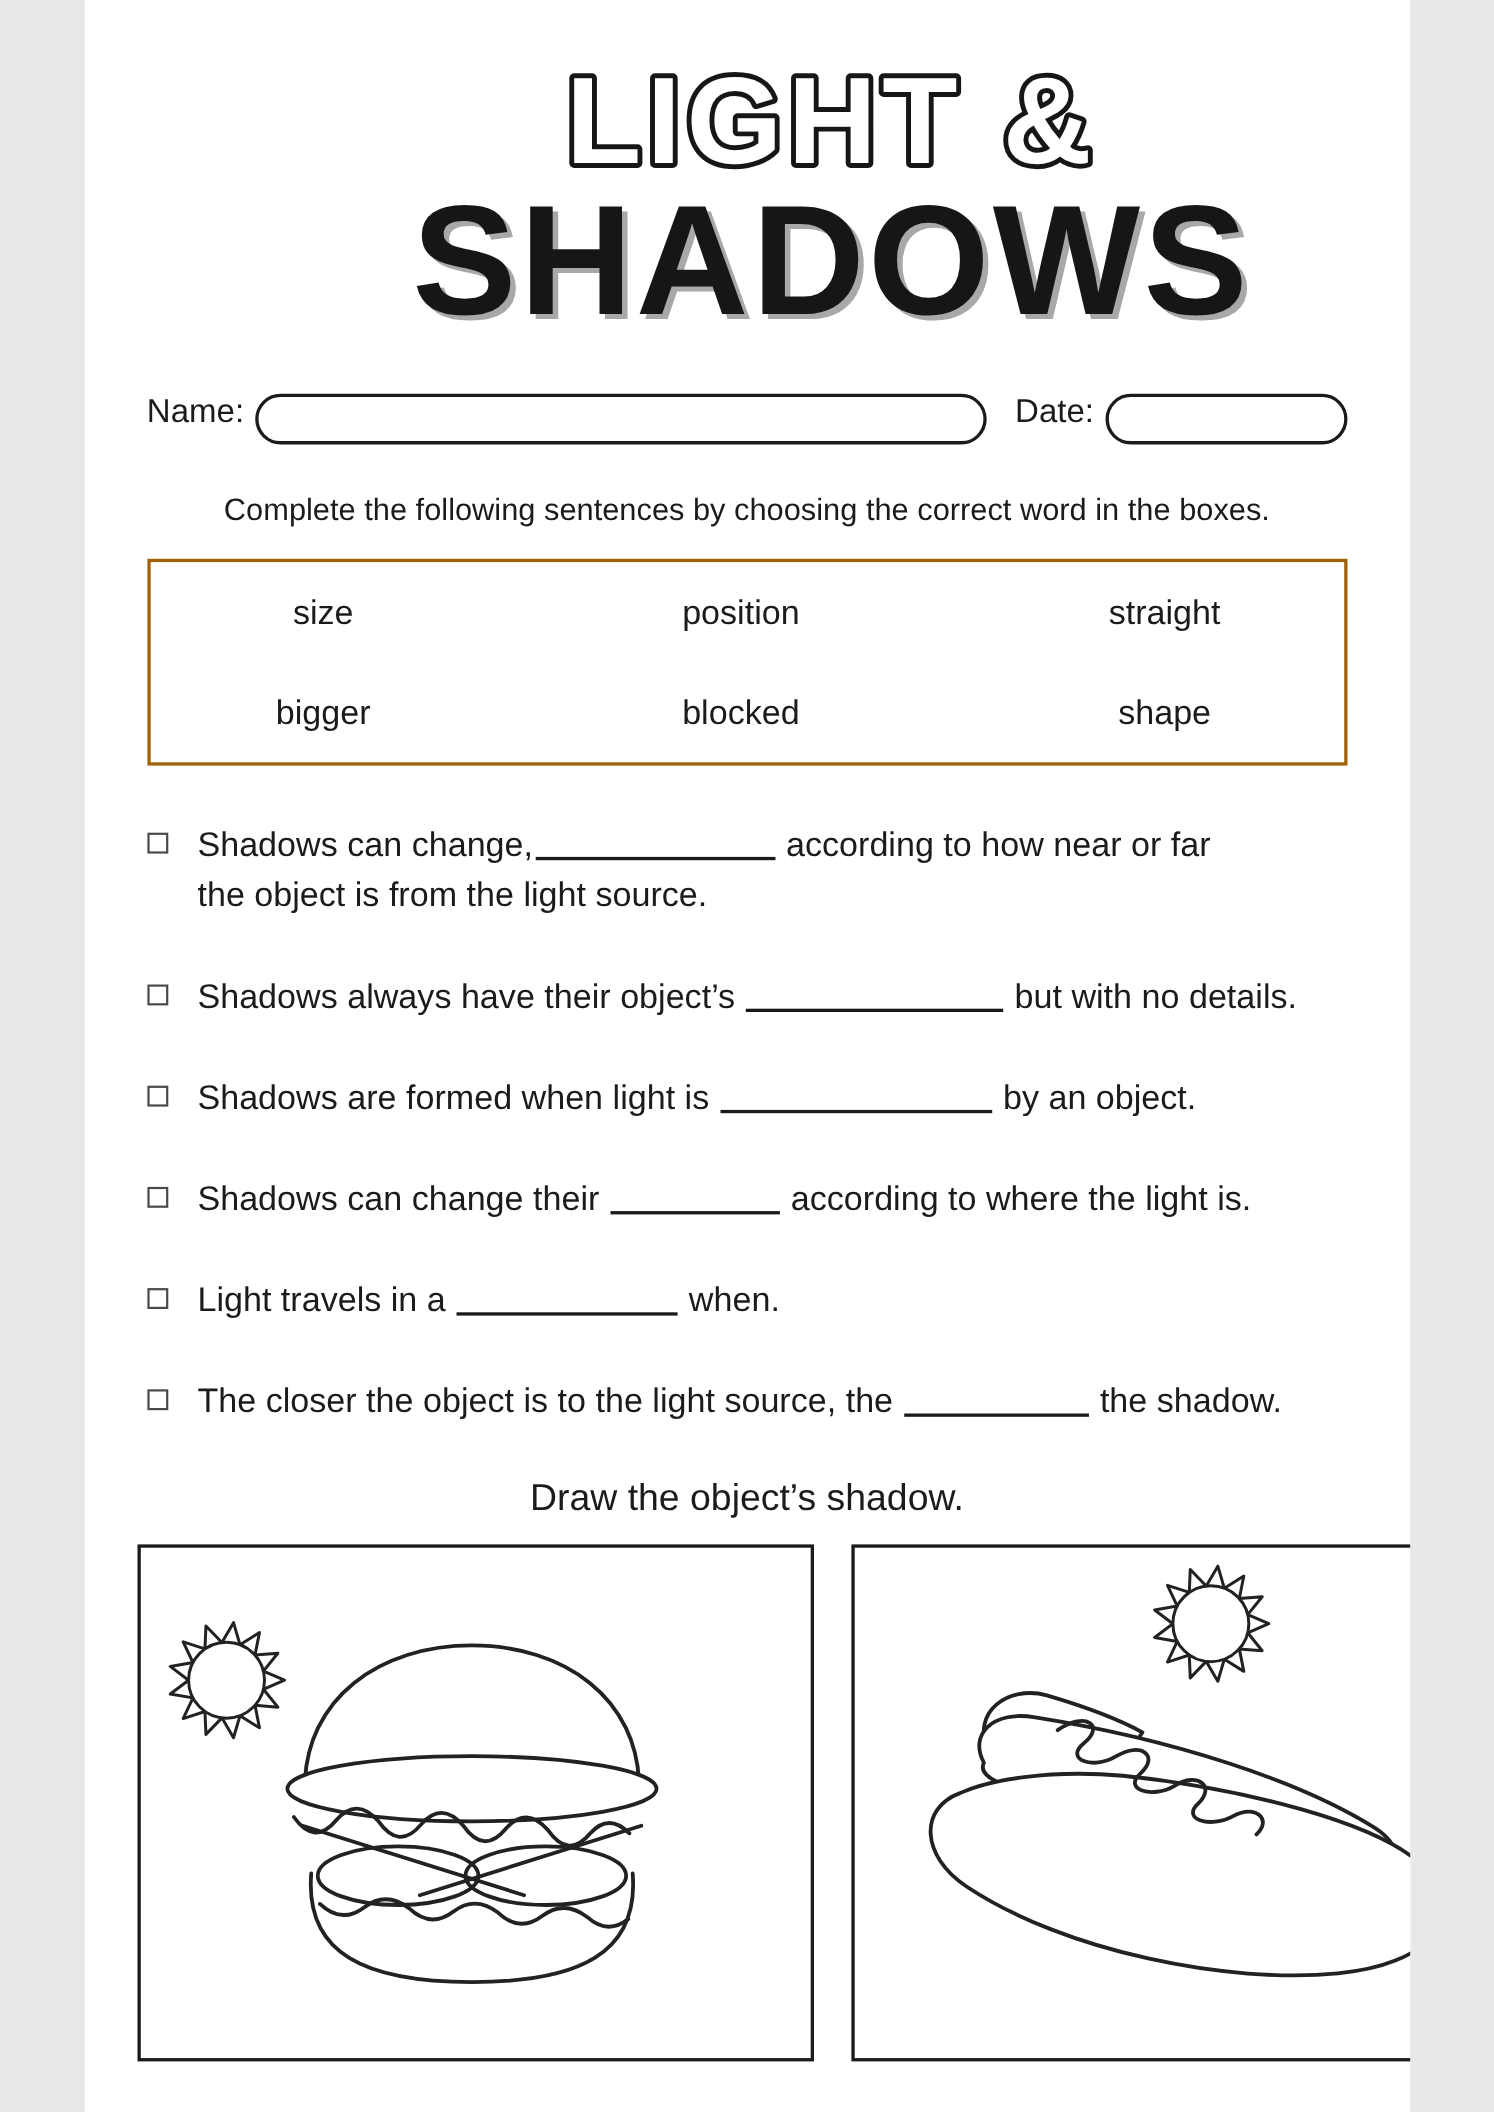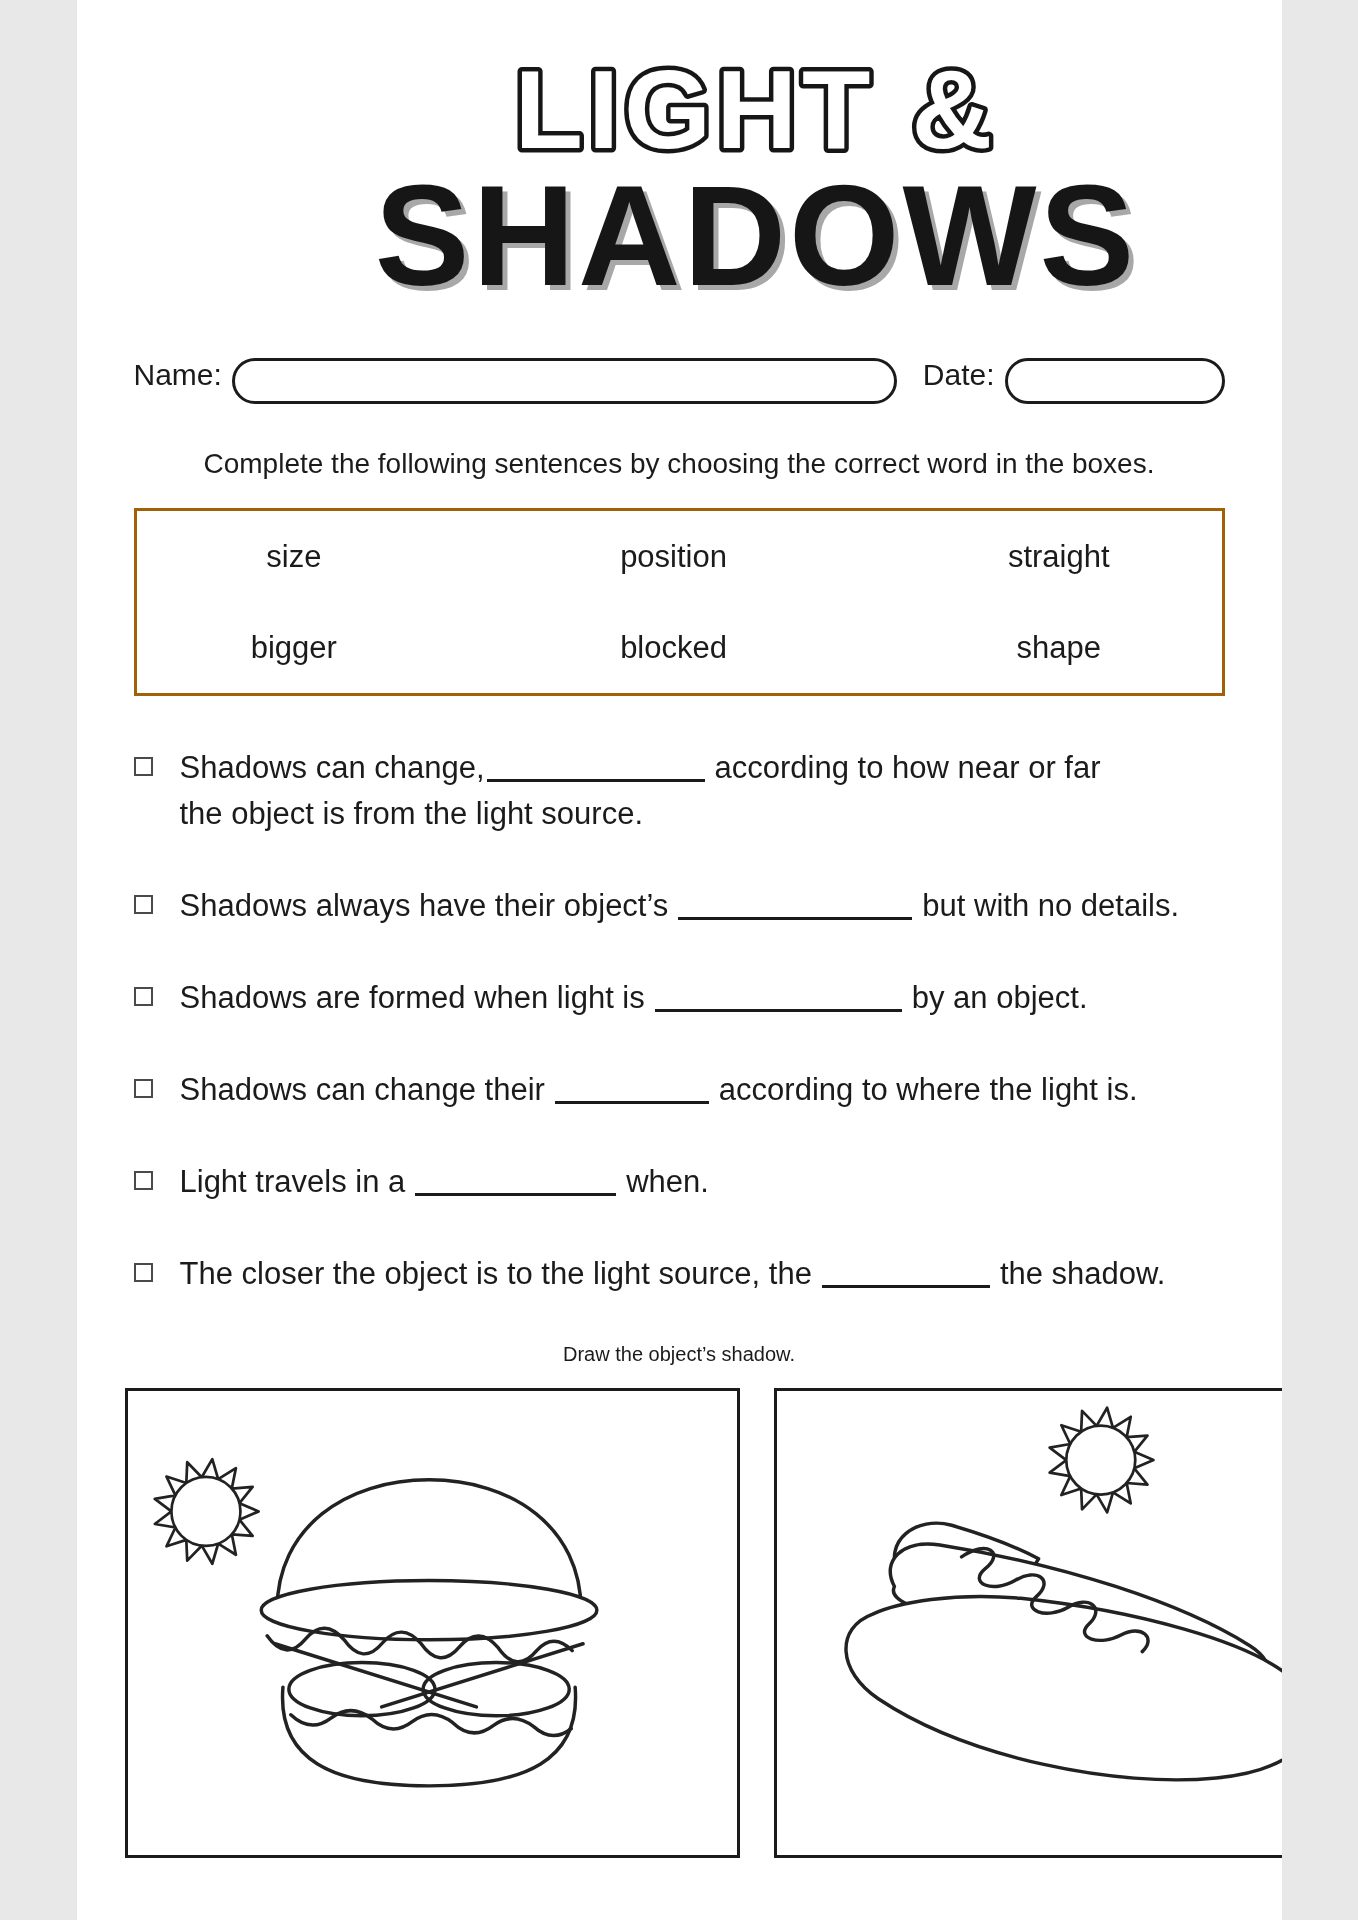--- a/index.html
+++ b/index.html
@@ -75,21 +75,21 @@
   .blank {
     display: inline-block; height: 6px;
     border-bottom: 3px solid #1b1b1b;
     vertical-align: -4px; margin: 0 10px;
   }
   .blank.first { margin-left: 2px; }
   .b1 { width: 218px; } .b2 { width: 234px; } .b3 { width: 247px; }
   .b4 { width: 154px; } .b5 { width: 201px; } .b6 { width: 168px; }
 
   
-  .draw-heading { text-align:center; font-size: 20px; margin: 4px 0 0 0; }
+  .draw-heading { text-align:center; font-size: 34px; margin: 4px 0 0 0; }
   .panels { display:flex; gap: 34px; margin: 22px 0 0 -9px; }
   .panel { border: 3px solid #1b1b1b; background:#fff; padding:0; }
   .panel svg { display:block; }
   .panel-left  { width: 615px; height: 470px; }
   .panel-right { width: 618px; height: 470px; }
   .lineart { fill:#ffffff; stroke:#222222; stroke-width:3.5; stroke-linejoin:round; stroke-linecap:round; }
   .lineart .nf { fill:none; }
   .sun-lines { fill:#ffffff; stroke:#222222; stroke-width:3; stroke-linejoin:round; }
 </style>
 </head>

